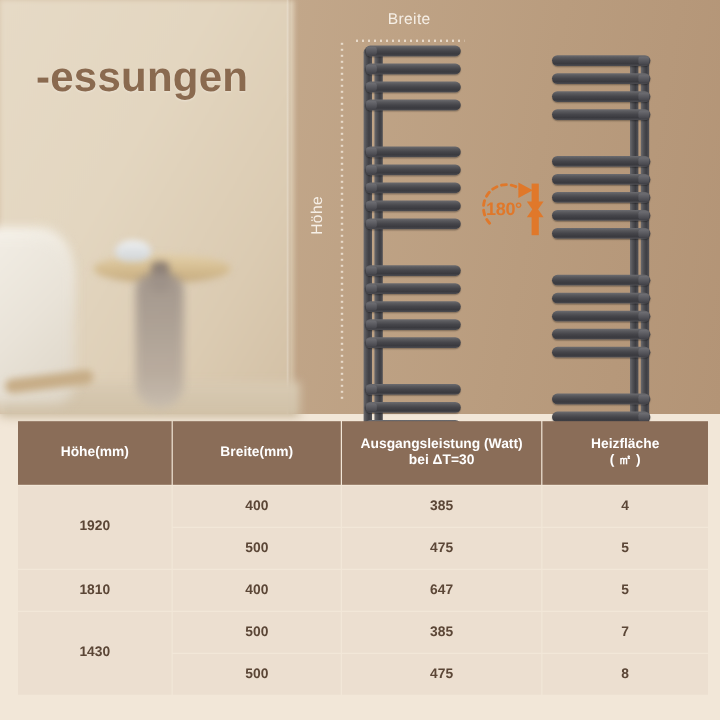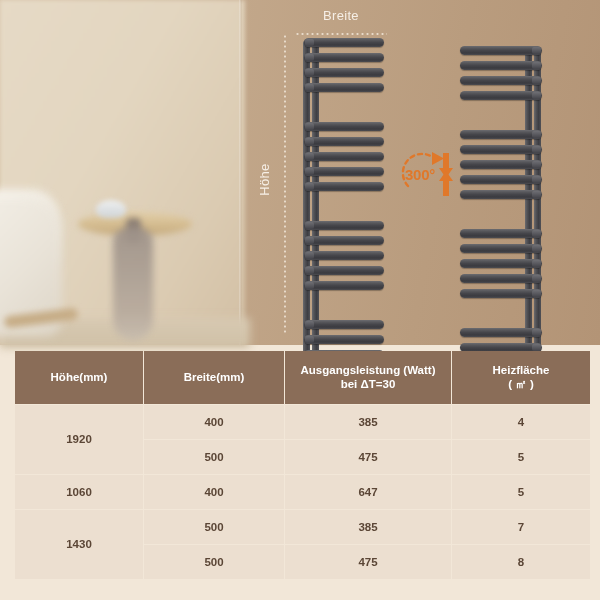--- a/index.html
+++ b/index.html
@@ -274,20 +274,21 @@
   <div class="bg-floor"></div>
   <div class="bg-chair-back"></div>
   <div class="bg-chair"></div>
   <div class="bg-chair-leg"></div>
   <div class="bg-table-top"></div>
   <div class="bg-cup"></div>
   <div class="bg-vase-neck"></div>
   <div class="bg-vase"></div>
 
   <div class="title">
+    <span class="l2">-essungen</span>
   </div>
 
   <div class="lbl-breite">Breite</div>
   <div class="dots-h"></div>
   <div class="dots-v"></div>
   <div class="lbl-hoehe">Höhe</div>
 
   <div class="rad" id="rad-left" style="left: 288px; top: 38px; width: 98px; height: 296px;">
       <div class="riser" style="top: 2px; height: 338px; left: 15px;"></div>
       <div class="riser" style="top: 2px; height: 338px; left: 24px;"></div>
@@ -381,21 +382,21 @@
   <div class="rot-badge">
     <svg width="62" height="58" viewBox="0 0 62 58">
       <path d="M10 40 A 17 17 0 1 1 38 14" fill="none" stroke="#e0782a" stroke-width="2.4" stroke-linecap="round" stroke-dasharray="4 4"></path>
       <polygon points="34,6 46,12.5 34,19" fill="#e0782a"></polygon>
       <path d="M48 8 L48 24 M43.5 22 L48 29 L52.5 22 Z" fill="none"></path>
       <rect x="45" y="7" width="6" height="17" fill="#e0782a"></rect>
       <polygon points="41,22 55,22 48,32" fill="#e0782a"></polygon>
       <rect x="45" y="33" width="6" height="17" fill="#e0782a"></rect>
       <polygon points="41,35 55,35 48,25" fill="#e0782a"></polygon>
     </svg>
-    <div class="rot-text">300°</div>
+    <div class="rot-text">180°</div>
   </div>
 
   <div class="table-wrap">
     <table class="spec">
       <colgroup>
         <col class="col-a">
           <col class="col-b">
           <col class="col-c">
           <col class="col-d">
       </colgroup>
@@ -423,21 +424,21 @@
             <td>400</td>
             <td>385</td>
             <td>4</td>
           </tr>
           <tr>
             <td>500</td>
             <td>475</td>
             <td>5</td>
           </tr>
           <tr>
-            <td class="hcell" rowspan="1">1060</td>
+            <td class="hcell" rowspan="1">1810</td>
             <td>400</td>
             <td>647</td>
             <td>5</td>
           </tr>
           <tr>
             <td class="hcell" rowspan="2">1430</td>
             <td>500</td>
             <td>385</td>
             <td>7</td>
           </tr>

